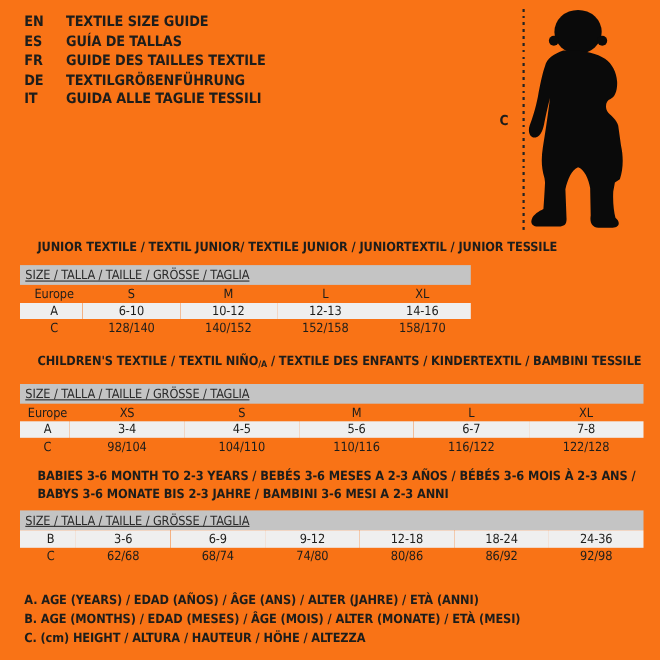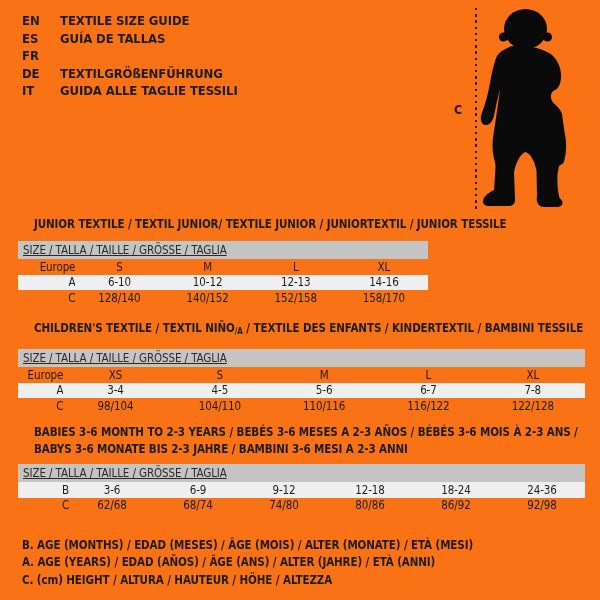--- a/index.html
+++ b/index.html
@@ -31,21 +31,21 @@
   .sub{font-size:8px;vertical-align:-2px;}
 
   
   table{position:absolute;left:18px;border-collapse:collapse;table-layout:fixed;font-size:11.5px;letter-spacing:-0.1px;}
   td{padding:0;white-space:nowrap;overflow:hidden;}
   .bar td{
     background:var(--hdr,#c4c4c4);height:18px;text-align:left;padding-left:5px;
     font-size:11.5px;color:#2a2a2a;text-decoration:underline;
   }
   .r td{height:15.5px;text-align:center;}
-  .r td.lbl{text-align:right;padding-left:5px;}
+  .r td.lbl{text-align:center;padding-left:5px;}
   .alt td{background:var(--alt,#efefef);}
 
   
   .legend{position:absolute;left:22px;top:537px;font-weight:bold;font-size:11.5px;letter-spacing:-0.1px;line-height:17.3px;white-space:nowrap;}
 </style>
 </head>
 <body>
 
 <div class="page">
 
@@ -53,20 +53,21 @@
     <div class="lang-row">
       <span class="lang-code">EN</span>
       <span>TEXTILE SIZE GUIDE</span>
     </div>
     <div class="lang-row">
       <span class="lang-code">ES</span>
       <span>GUÍA DE TALLAS</span>
     </div>
     <div class="lang-row">
       <span class="lang-code">FR</span>
+      <span>GUIDE DES TAILLES TEXTILE</span>
     </div>
     <div class="lang-row">
       <span class="lang-code">DE</span>
       <span>TEXTILGRÖßENFÜHRUNG</span>
     </div>
     <div class="lang-row">
       <span class="lang-code">IT</span>
       <span>GUIDA ALLE TAGLIE TESSILI</span>
     </div>
   </div>
@@ -226,18 +227,18 @@
       <td>68/74</td>
       <td>74/80</td>
       <td>80/86</td>
       <td>86/92</td>
       <td>92/98</td>
     </tr>
   </tbody>
     </table>
 
   <div class="legend">
+    <div>A. AGE (YEARS) / EDAD (AÑOS) / ÂGE (ANS) / ALTER (JAHRE) / ETÀ (ANNI)</div>
     <div>B. AGE (MONTHS) / EDAD (MESES) / ÂGE (MOIS) / ALTER (MONATE) / ETÀ (MESI)</div>
-    <div>A. AGE (YEARS) / EDAD (AÑOS) / ÂGE (ANS) / ALTER (JAHRE) / ETÀ (ANNI)</div>
     <div>C. (cm) HEIGHT / ALTURA / HAUTEUR / HÖHE / ALTEZZA</div>
   </div>
 
 </div>
 
 </body></html>

